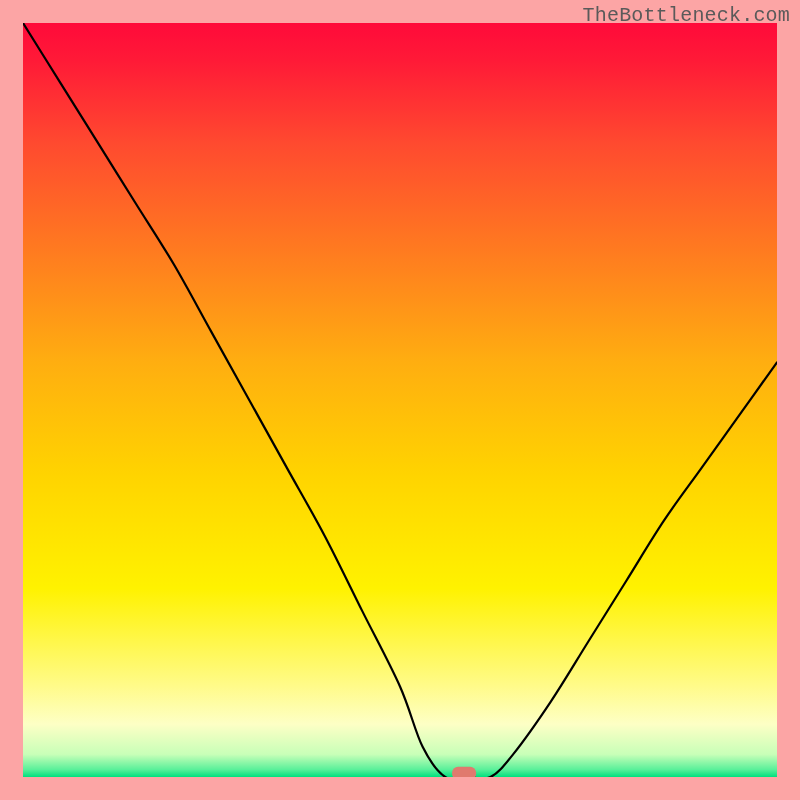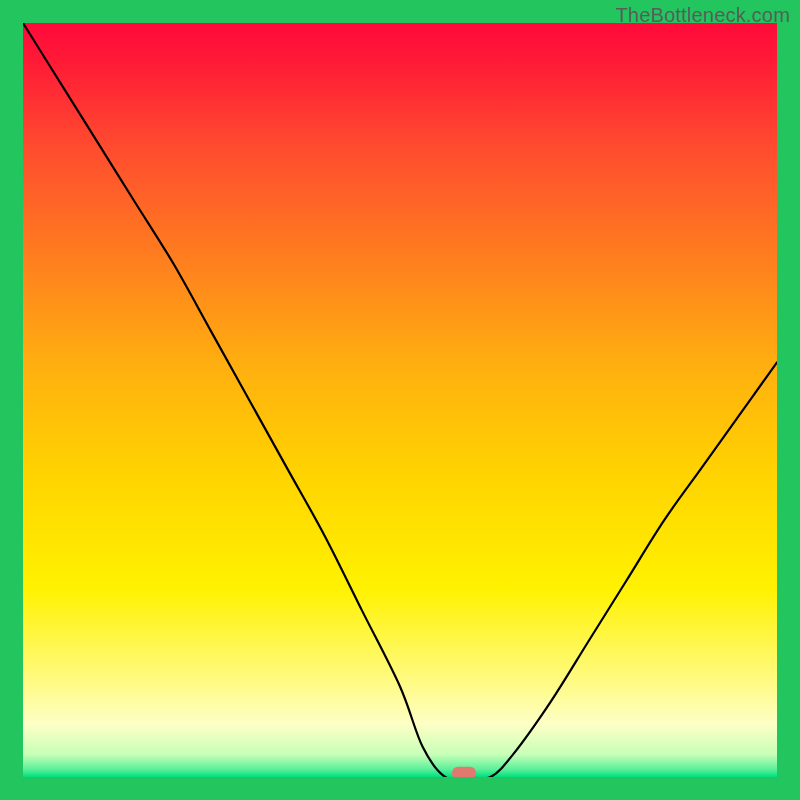--- a/index.html
+++ b/index.html
@@ -8,21 +8,22 @@
     width: 800px;
     height: 800px;
     background: #000;
     overflow: hidden;
     font-family: Arial, Helvetica, sans-serif;
   }
   .wrap {
     position: relative;
     width: 800px;
     height: 800px;
-    background: #22c55e;
+    background: #fca5a5;
+    font-family: Liberation Mono, monospace;
   }
   .watermark {
     position: absolute;
     top: 4px;
     right: 10px;
     color: #5a5a5a;
     font-size: 20px;
     font-weight: 500;
     letter-spacing: 0.2px;
     z-index: 20;

